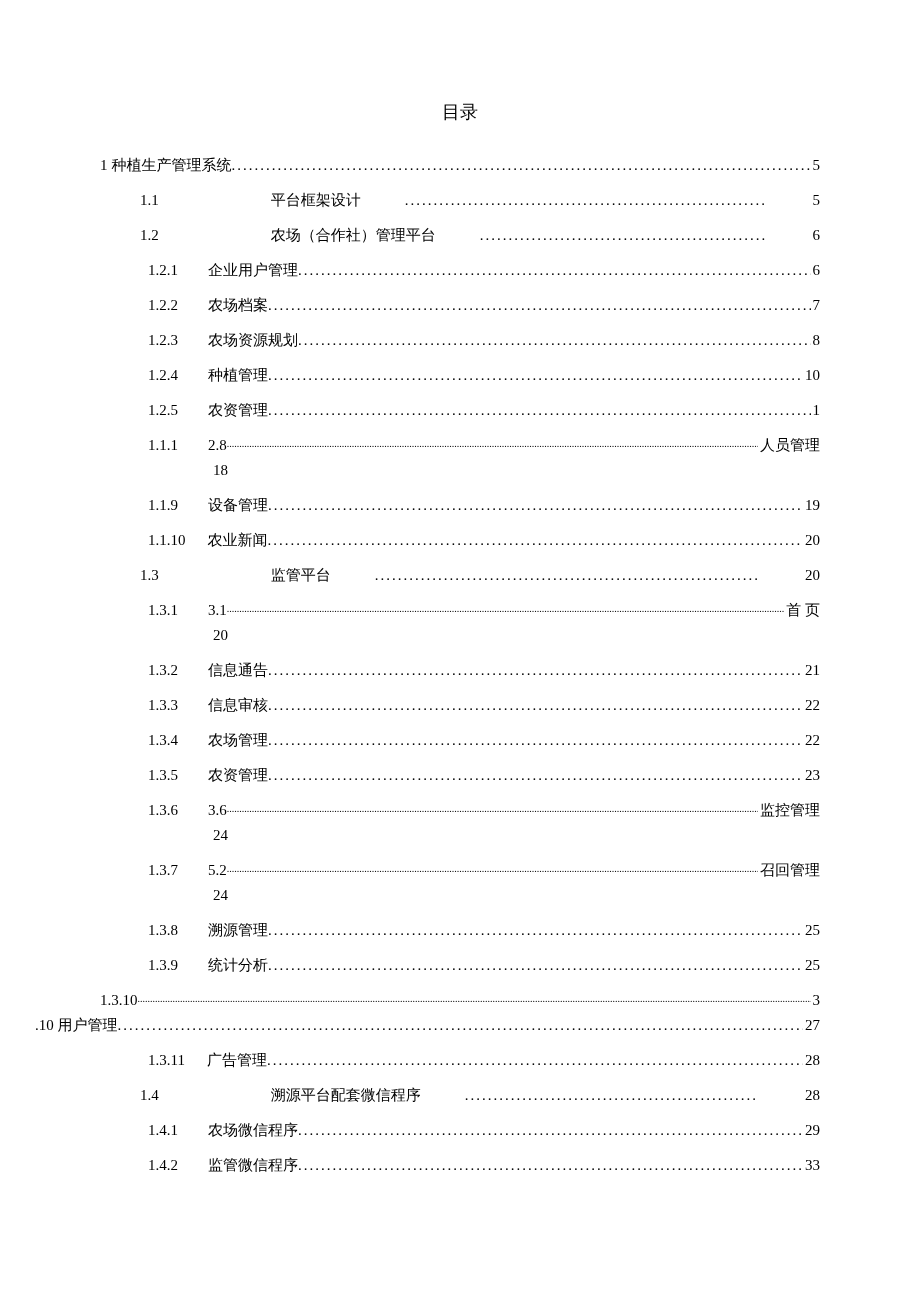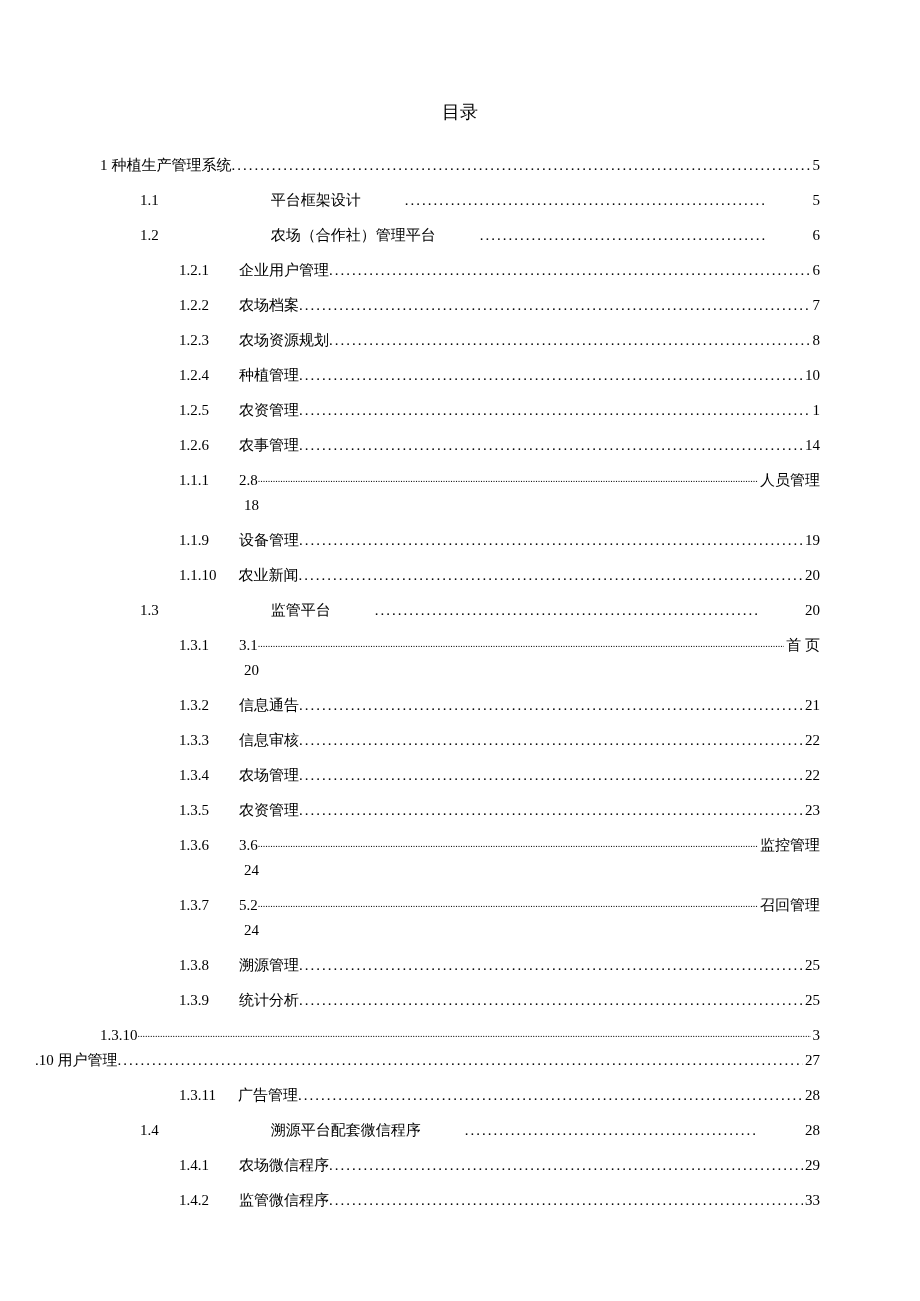--- a/index.html
+++ b/index.html
@@ -52,21 +52,21 @@
     }
     .toc-dots-small::after {
       content: "..............................................................................................................................................................................................................................................................................................................................";
     }
     .toc-page {
       flex-shrink: 0;
       padding-left: 2px;
     }
     .l1 { margin-left: 0; }
     .l2 { margin-left: 40px; gap: 44px; }
-    .l3 { margin-left: 79px; }
+    .l3 { margin-left: 48px; }
     .multi-line {
       display: block;
       margin-bottom: 14px;
     }
     .ml-top {
       display: flex;
       align-items: center;
       white-space: nowrap;
     }
     .ml-bottom {
@@ -127,27 +127,20 @@
       <span class="toc-dots"></span>
       <span class="toc-page">10</span>
     </div>
     <div class="toc-row l3">
       <span class="toc-num">1.2.5</span>
       <span class="toc-gap" style="width: 30px;"></span>
       <span class="toc-label">农资管理</span>
       <span class="toc-dots"></span>
       <span class="toc-page">1</span>
     </div>
-    <div class="toc-row l3">
-      <span class="toc-num">1.2.6</span>
-      <span class="toc-gap" style="width: 30px;"></span>
-      <span class="toc-label">农事管理</span>
-      <span class="toc-dots"></span>
-      <span class="toc-page">14</span>
-    </div>
     <div class="multi-line l3">
       <div class="ml-top">
         <span class="toc-num">1.1.1</span>
         <span class="toc-gap" style="width: 30px;"></span>
         <span class="toc-label">2.8</span>
         <span class="toc-dots-small"></span>
         <span class="toc-page">人员管理</span>
       </div>
       <div class="ml-bottom" style="margin-left: 65px;">18</div>
     </div>

